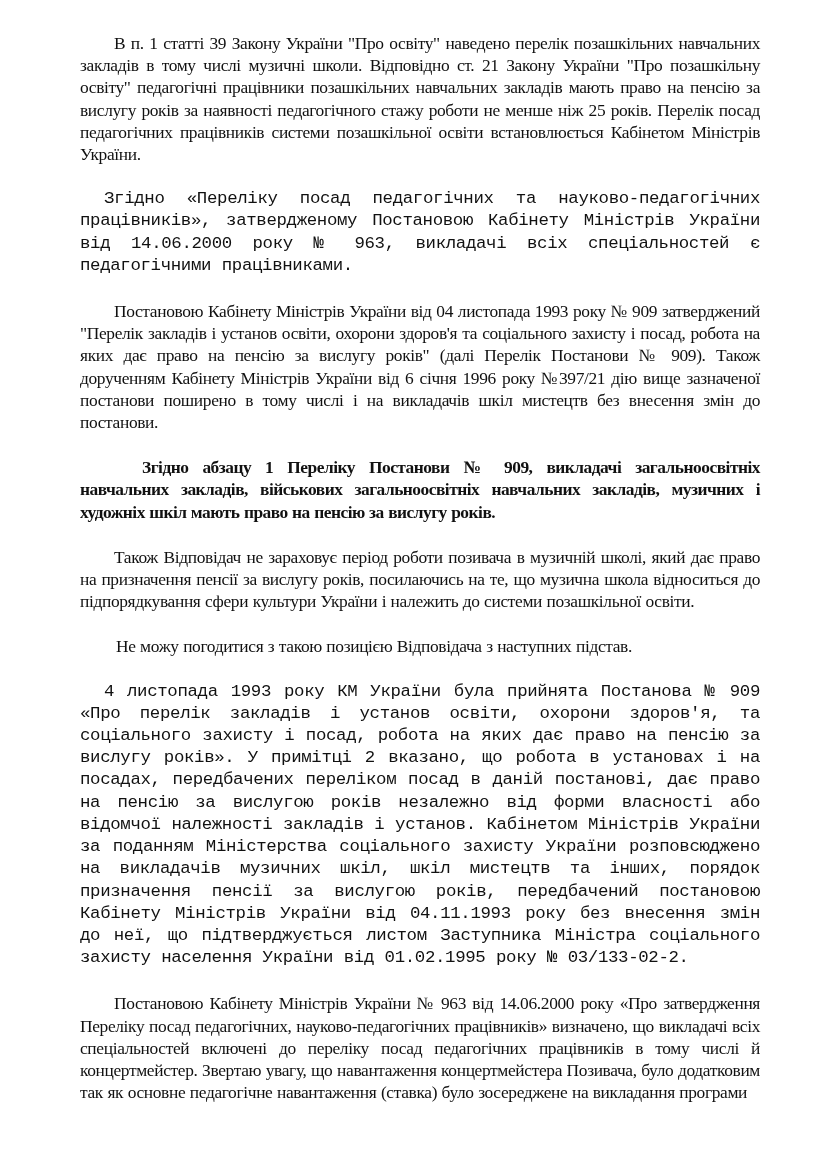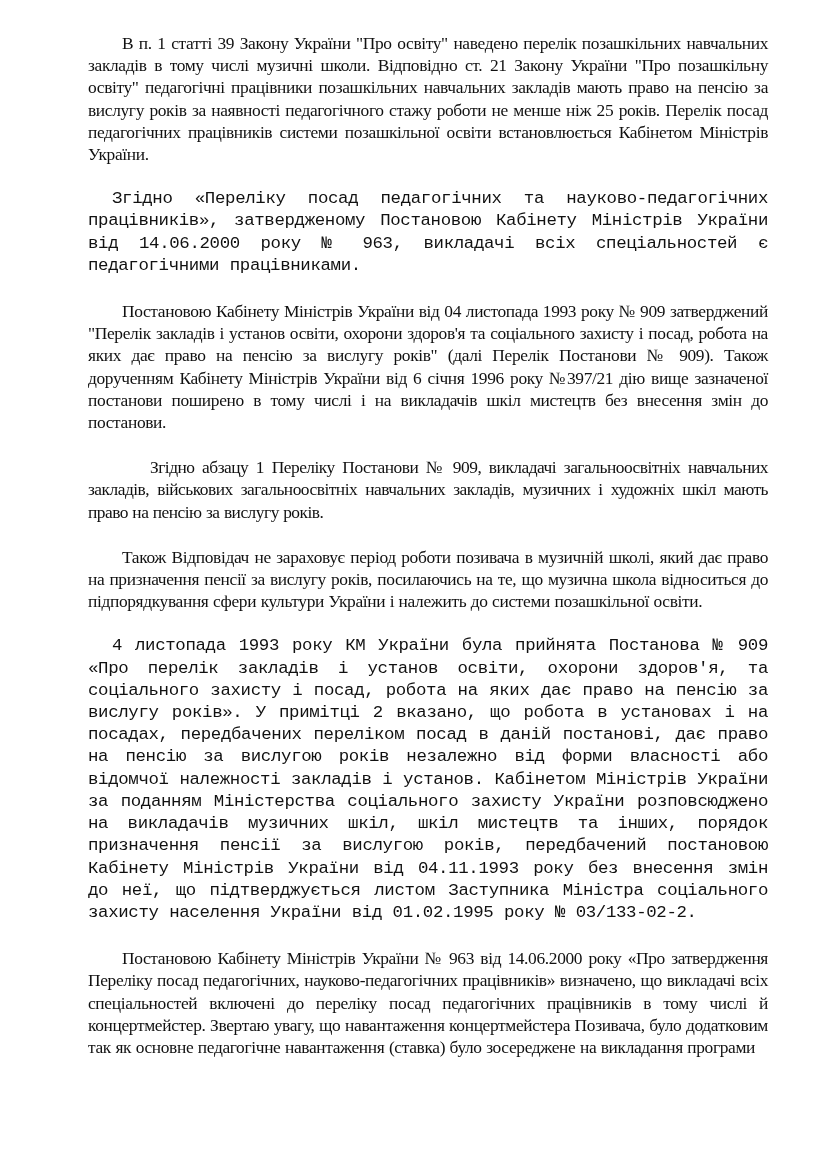--- a/index.html
+++ b/index.html
@@ -8,51 +8,52 @@
       background: #ffffff;
     }
     body {
       width: 827px;
       height: 1169px;
       overflow: hidden;
       position: relative;
     }
     .page {
       position: absolute;
-      left: 88px;
+      left: 80px;
       top: 32px;
       width: 680px;
       font-family: "Liberation Serif", serif;
       font-size: 17.4px;
       line-height: 22.2px;
       color: #111111;
     }
     .p {
       margin: 0 0 23px 0;
       text-align: justify;
       text-align-last: left;
       letter-spacing: -0.35px;
       word-spacing: 0.5px;
     }
     .ind1 { text-indent: 34px; }
     .ind2 { text-indent: 24px; font-family: Liberation Mono, monospace; }
     .ind3 { text-indent: 34px; }
     .ind4 { text-indent: 62px; }
     .bold {
-      font-weight: normal;
+      font-weight: bold;
       letter-spacing: -0.5px;
     }
     .center-line {
       text-indent: 36px;
     }
   </style>
 </head>
 <body>
 
 <div class="page">
   <p class="p ind1">В п. 1 статті 39 Закону України "Про освіту" наведено перелік позашкільних навчальних закладів в тому числі музичні школи. Відповідно ст. 21 Закону України "Про позашкільну освіту" педагогічні працівники позашкільних навчальних закладів мають право на пенсію за вислугу років за наявності педагогічного стажу роботи не менше ніж 25 років. Перелік посад педагогічних працівників системи позашкільної освіти встановлюється Кабінетом Міністрів України.</p>
   <p class="p ind2">Згідно «Переліку посад педагогічних та науково-педагогічних працівників», затвердженому Постановою Кабінету Міністрів України від 14.06.2000 року № 963, викладачі всіх спеціальностей є педагогічними працівниками.</p>
   <p class="p ind3">Постановою Кабінету Міністрів України від 04 листопада 1993 року № 909 затверджений "Перелік закладів і установ освіти, охорони здоров'я та соціального захисту і посад, робота на яких дає право на пенсію за вислугу років" (далі Перелік Постанови № 909). Також дорученням Кабінету Міністрів України від 6 січня 1996 року №397/21 дію вище зазначеної постанови поширено в тому числі і на викладачів шкіл мистецтв без внесення змін до постанови.</p>
   <p class="p ind4 bold">Згідно абзацу 1 Переліку Постанови № 909, викладачі загальноосвітніх навчальних закладів, військових загальноосвітніх навчальних закладів, музичних і художніх шкіл мають право на пенсію за вислугу років.</p>
   <p class="p ind3">Також Відповідач не зараховує період роботи позивача в музичній школі, який дає право на призначення пенсії за вислугу років, посилаючись на те, що музична школа відноситься до підпорядкування сфери культури України і належить до системи позашкільної освіти.</p>
+  <p class="p center-line">Не можу погодитися з такою позицією Відповідача з наступних підстав.</p>
   <p class="p ind2">4 листопада 1993 року КМ України була прийнята Постанова № 909 «Про перелік закладів і установ освіти, охорони здоров'я, та соціального захисту і посад, робота на яких дає право на пенсію за вислугу років». У примітці 2 вказано, що робота в установах і на посадах, передбачених переліком посад в даній постанові, дає право на пенсію за вислугою років незалежно від форми власності або відомчої належності закладів і установ. Кабінетом Міністрів України за поданням Міністерства соціального захисту України розповсюджено на викладачів музичних шкіл, шкіл мистецтв та інших, порядок призначення пенсії за вислугою років, передбачений постановою Кабінету Міністрів України від 04.11.1993 року без внесення змін до неї, що підтверджується листом Заступника Міністра соціального захисту населення України від 01.02.1995 року № 03/133-02-2.</p>
   <p class="p ind3">Постановою Кабінету Міністрів України № 963 від 14.06.2000 року «Про затвердження Переліку посад педагогічних, науково-педагогічних працівників» визначено, що викладачі всіх спеціальностей включені до переліку посад педагогічних працівників в тому числі й концертмейстер. Звертаю увагу, що навантаження концертмейстера Позивача, було додатковим так як основне педагогічне навантаження (ставка) було зосереджене на викладання програми</p>
 </div>
 
 </body></html>

